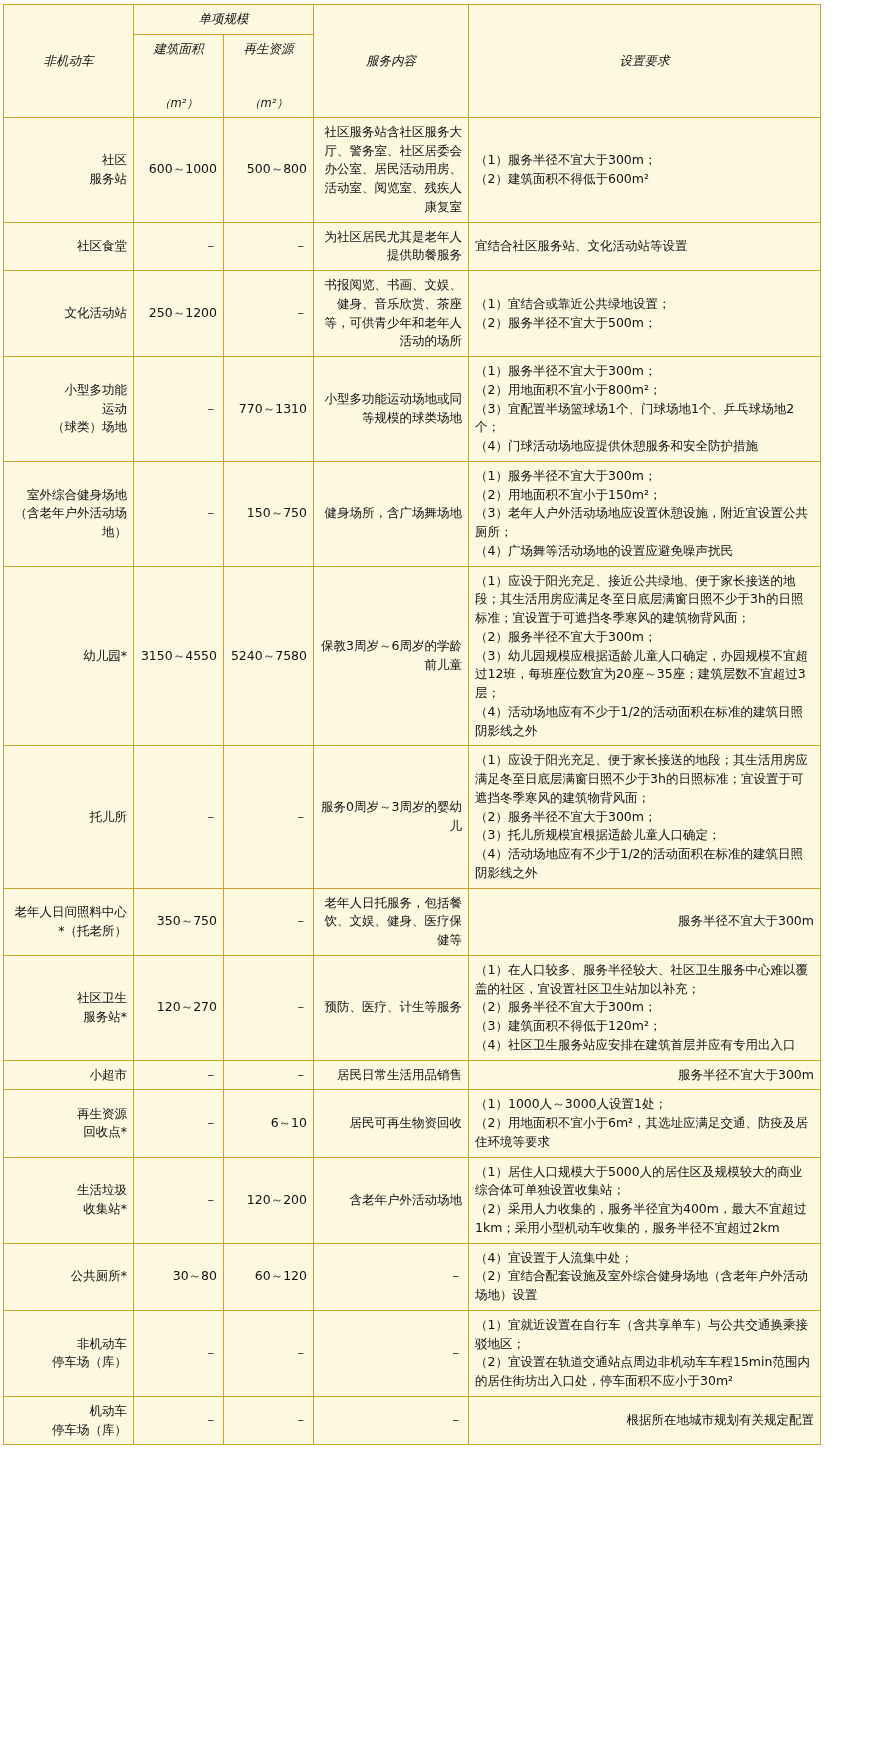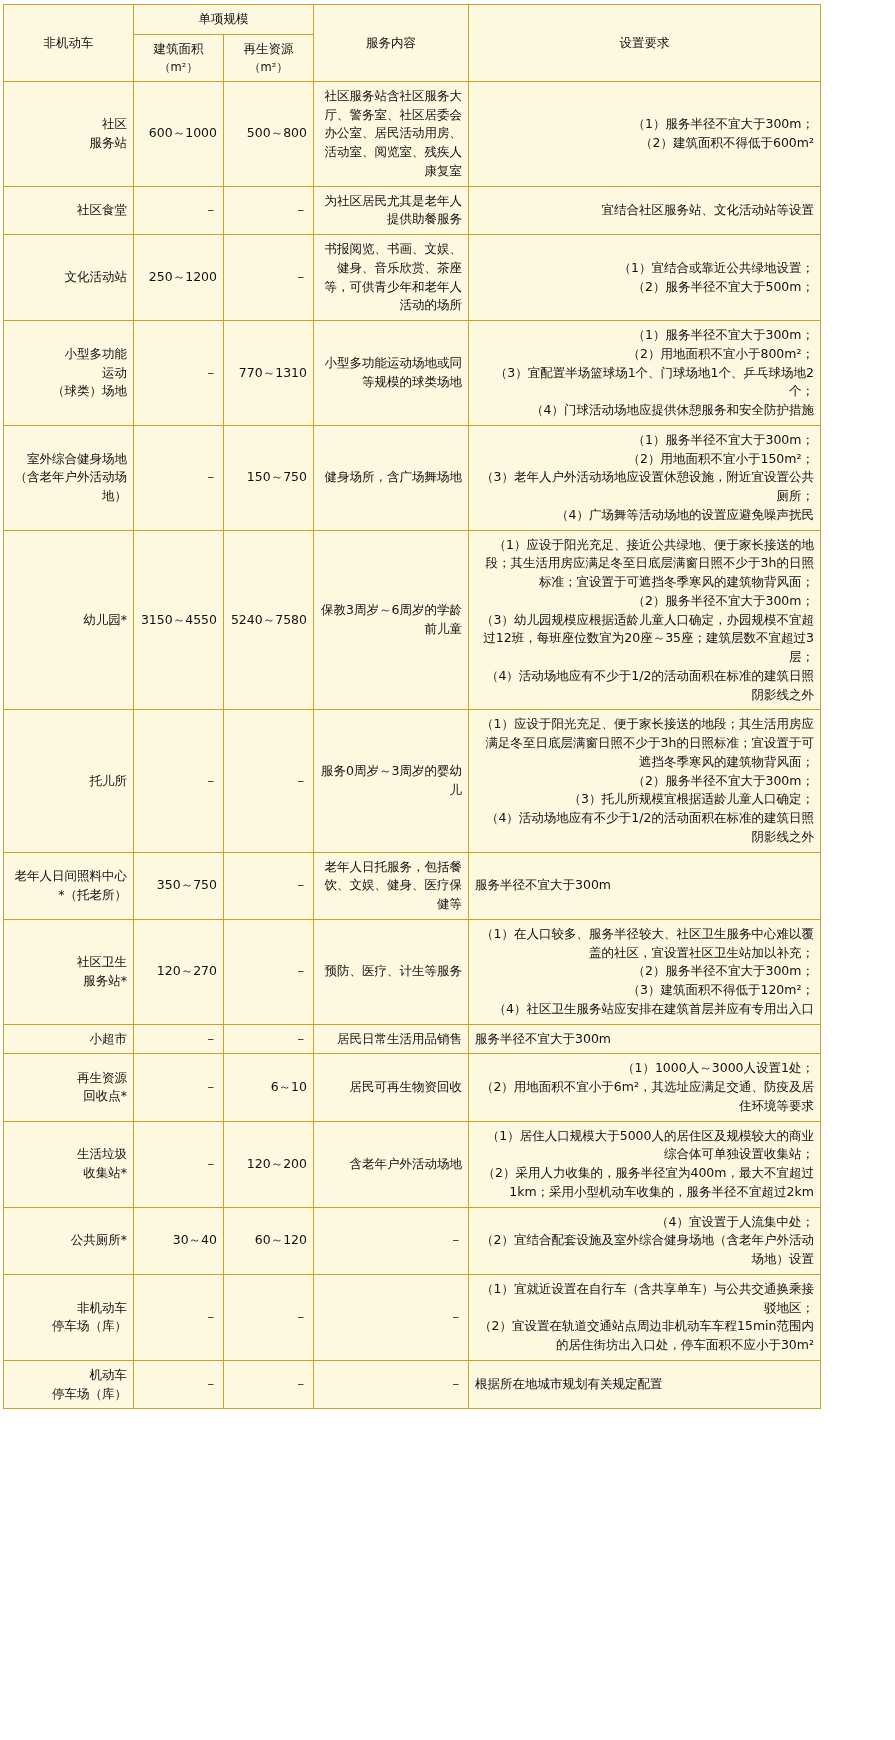--- a/index.html
+++ b/index.html
@@ -34,32 +34,34 @@
     padding: 5px 6px;
     font-size: 12.5px;
     line-height: 1.5;
     color: #111111;
     background: #fdf8e0;
     vertical-align: middle;
   }
   table.spec th {
     text-align: center;
     font-weight: normal;
+    font-style: italic;
   }
   .ctr { text-align: right; }
   .req-cell {
-    text-align: right;
+    text-align: left;
     padding-left: 8px;
     padding-right: 8px;
   }
   .req-cell.center-one {
-    text-align: left;
+    text-align: right;
   }
   .hdr-unit {
     font-size: 11.5px;
+    margin-top: 36px;
   }
   .cell-line { display: block; }
 </style>
 </head>
 <body>
 
 <div class="table-wrap">
   <table class="spec">
     <colgroup>
       <col class="c-name">
@@ -314,21 +316,21 @@
           <td class="req-cell">
             <span class="cell-line">（1）居住人口规模大于5000人的居住区及规模较大的商业综合体可单独设置收集站；</span>
             <span class="cell-line">（2）采用人力收集的，服务半径宜为400m，最大不宜超过1km；采用小型机动车收集的，服务半径不宜超过2km</span>
           </td>
         </tr>
         <tr>
           <td class="ctr">
             <span class="cell-line">公共厕所*</span>
           </td>
           <td class="ctr">
-            <span class="cell-line">30～40</span>
+            <span class="cell-line">30～80</span>
           </td>
           <td class="ctr">
             <span class="cell-line">60～120</span>
           </td>
           <td class="ctr">
             <span class="cell-line">－</span>
           </td>
           <td class="req-cell">
             <span class="cell-line">（4）宜设置于人流集中处；</span>
             <span class="cell-line">（2）宜结合配套设施及室外综合健身场地（含老年户外活动场地）设置</span>

